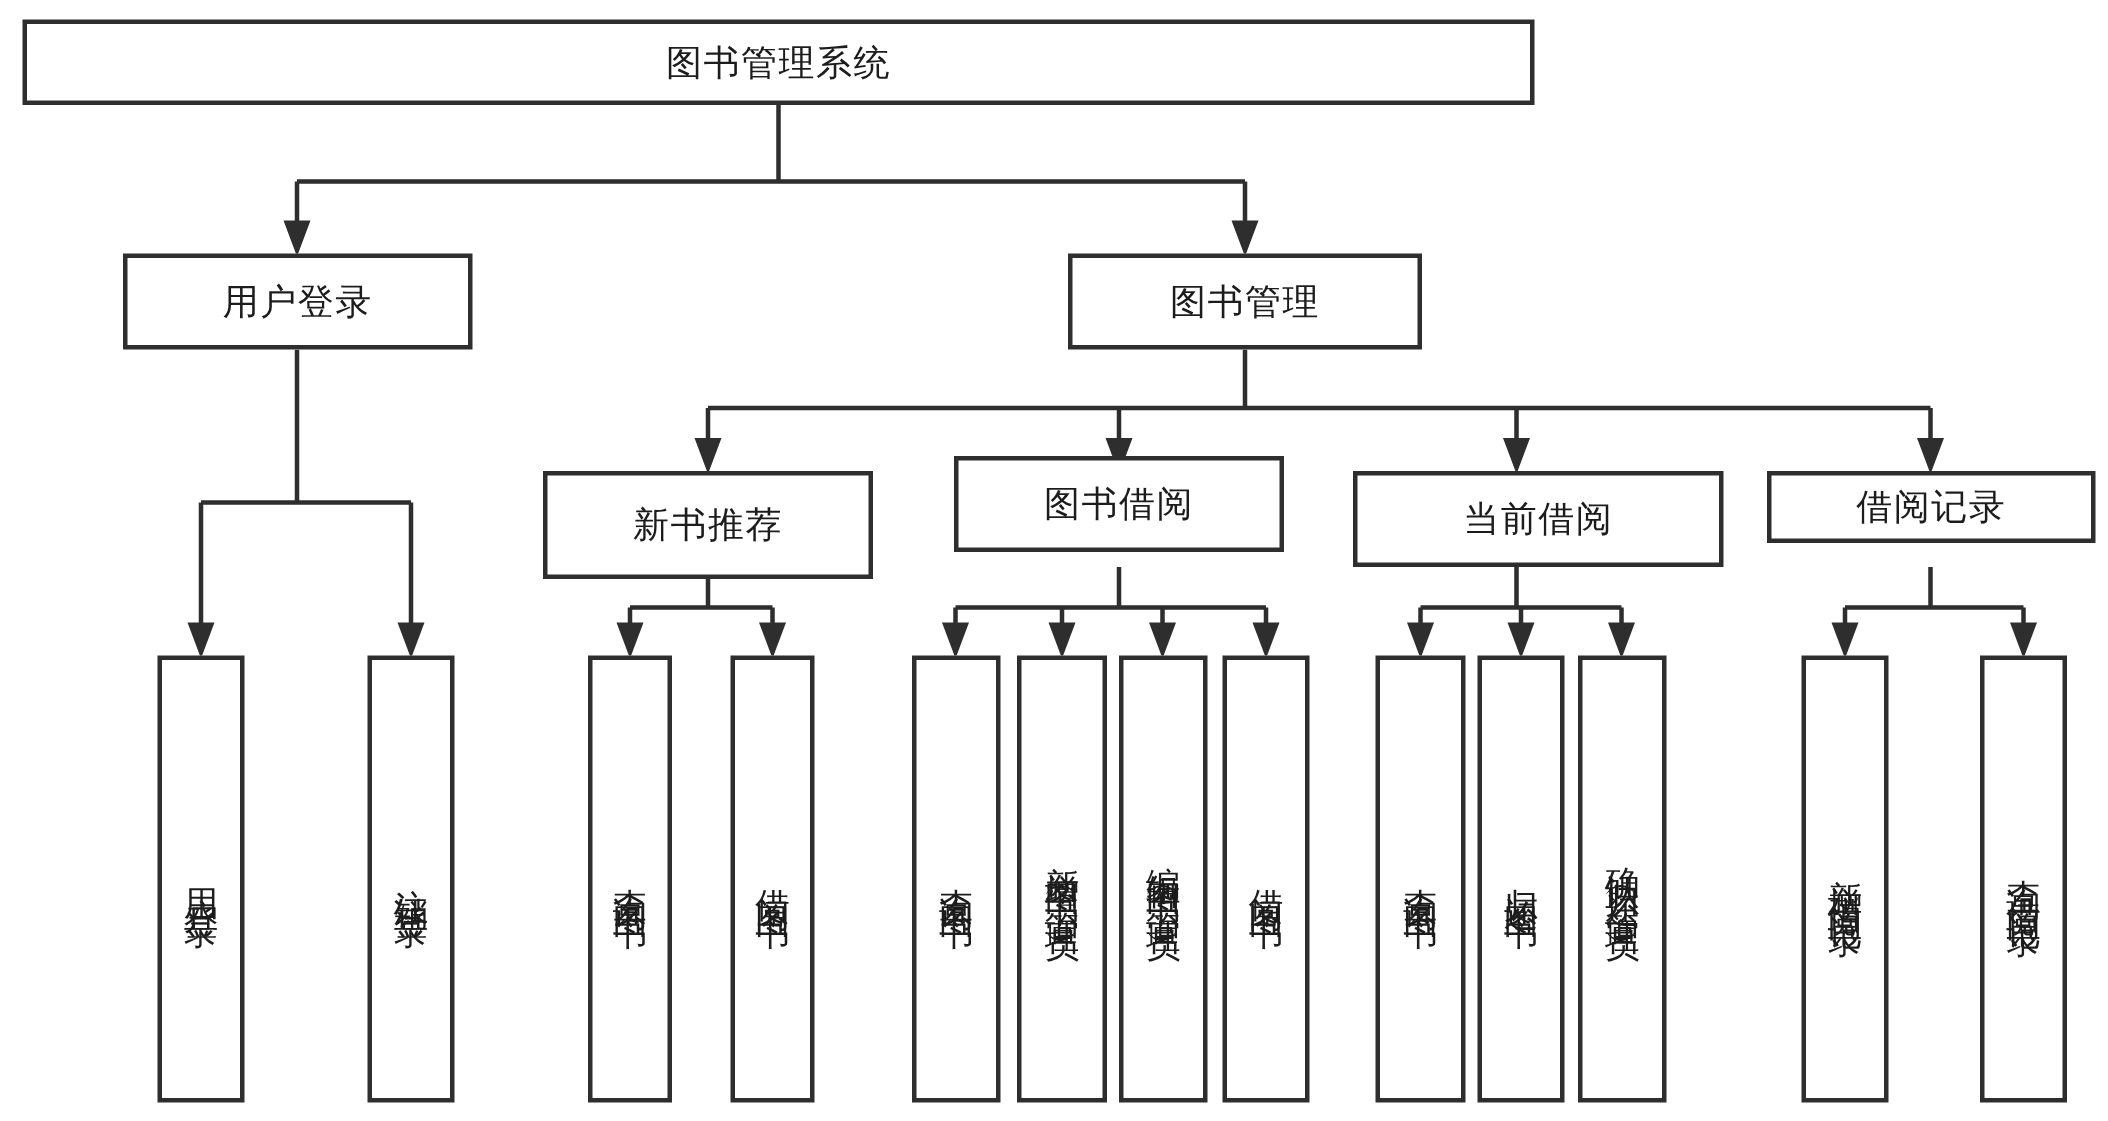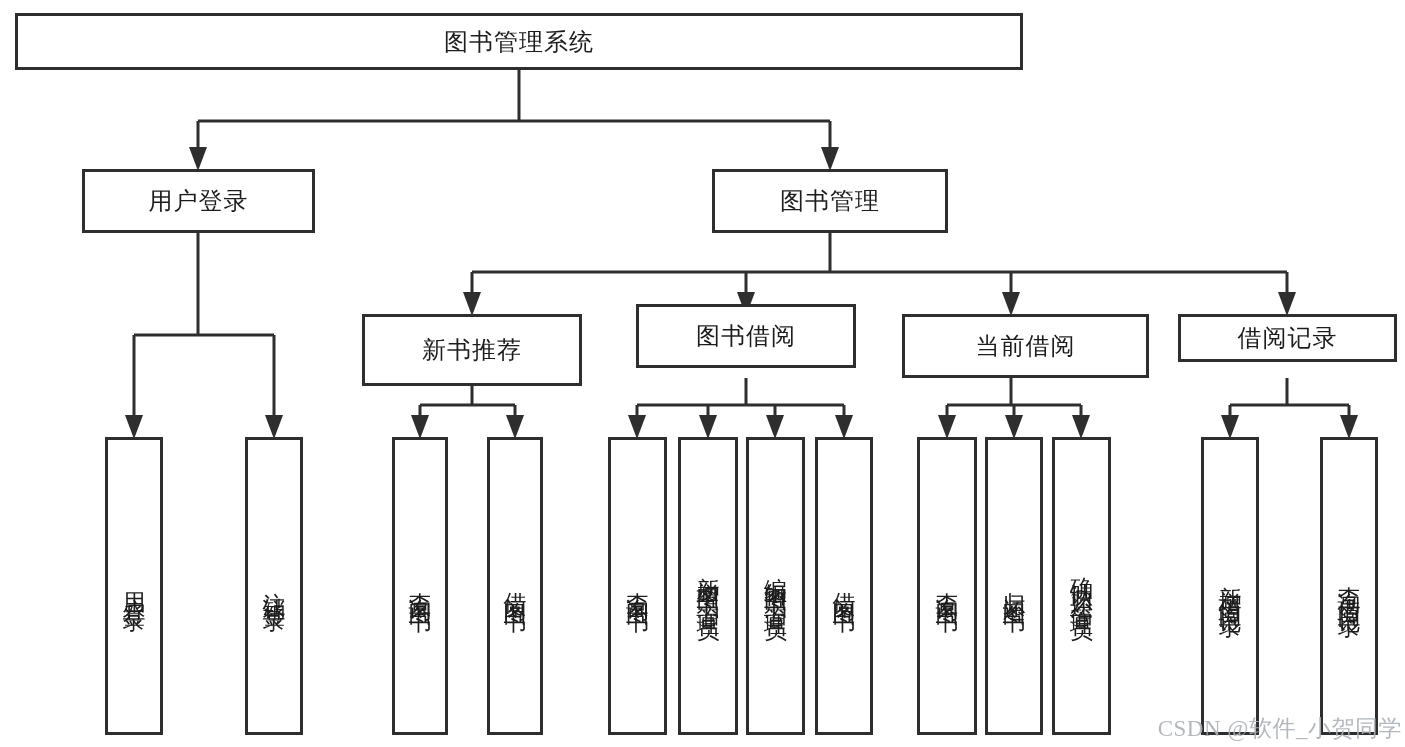--- a/index.html
+++ b/index.html
@@ -150,15 +150,14 @@
     <span>确认归还（管理员）</span>
   </div>
 
   <div class="box v" style="left:1201px; top:437px; width:58px; height:298px;">
     <span>新增借阅记录</span>
   </div>
   <div class="box v" style="left:1320px; top:437px; width:58px; height:298px;">
     <span>查询借阅记录</span>
   </div>
 
-  <div class="watermark">CSDN @软件_小贺同学</div>
 
 </div>
 
 </body></html>

